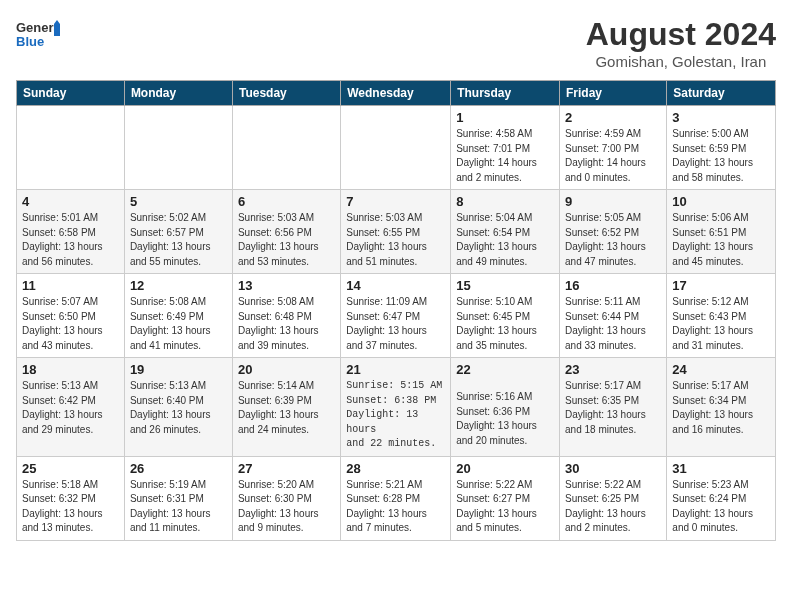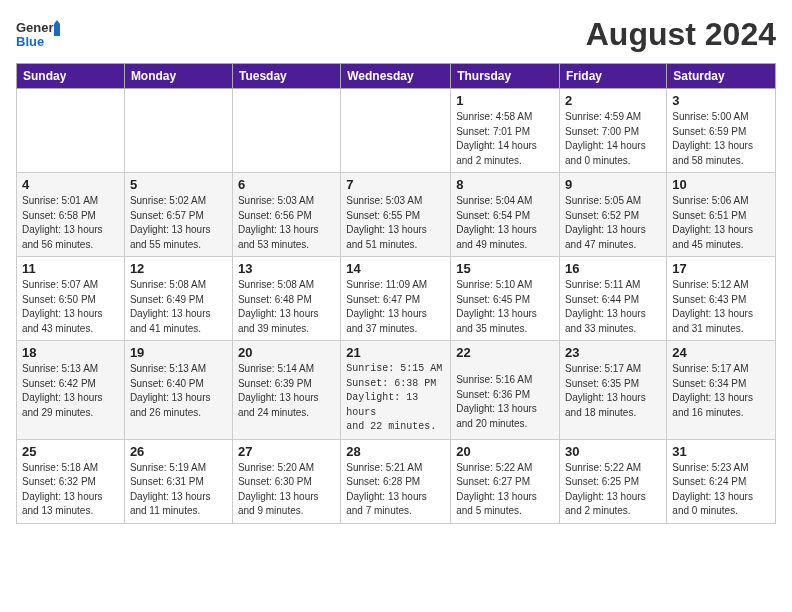--- a/index.html
+++ b/index.html
@@ -26,21 +26,21 @@
       font-size: 15px;
       color: #555;
       font-weight: normal;
     }
     table {
       width: 100%;
       border-collapse: collapse;
       font-size: 11px;
     }
     thead tr th {
-      background: #4c1d95;
+      background: #0c4a6e;
       color: #fff;
       text-align: left;
       padding: 5px 6px;
       font-size: 12px;
       font-weight: bold;
       border: 1px solid #aaa;
     }
     tbody tr td {
       border: 1px solid #ccc;
       vertical-align: top;
@@ -78,20 +78,21 @@
   <div class="logo-wrap">
     <svg class="logo-svg" viewBox="0 0 44 36">
       <text x="0" y="16" font-size="13" font-weight="bold" fill="#333" font-family="Arial">General</text>
       <text x="0" y="30" font-size="13" font-weight="bold" fill="#1a6bbf" font-family="Arial">Blue</text>
       <polygon points="38,8 44,8 44,20 38,20" fill="#1a6bbf"></polygon>
       <polygon points="38,8 44,8 41,4" fill="#1a6bbf"></polygon>
     </svg>
   </div>
   <div class="title-block">
     <h1>August 2024</h1>
+    <h2>Gomishan, Golestan, Iran</h2>
   </div>
 </div>
 
 <table>
   <thead>
     <tr>
     <th>Sunday</th>
         <th>Monday</th>
         <th>Tuesday</th>
         <th>Wednesday</th>

